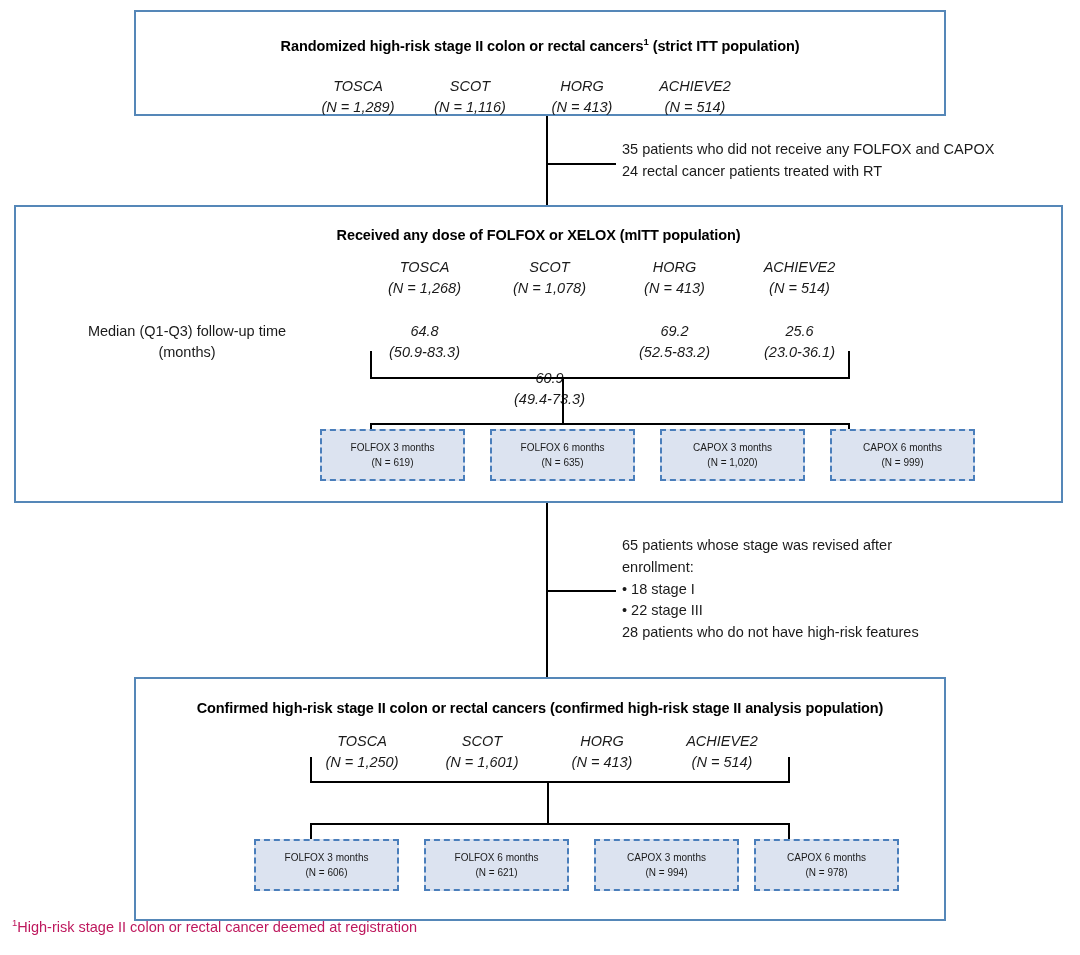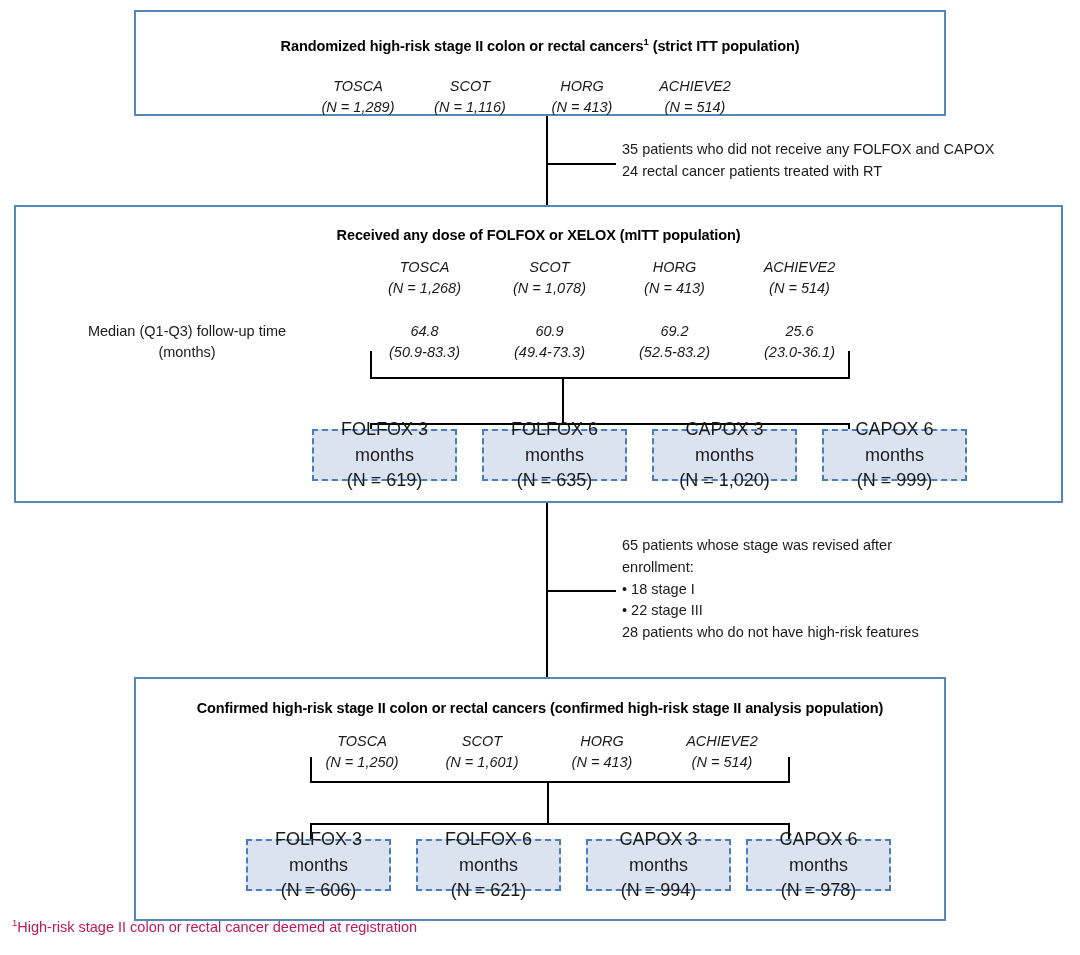--- a/index.html
+++ b/index.html
@@ -68,28 +68,29 @@
   }
   .median-label span { display: block; }
 
   
   .armbox {
     position: absolute;
     box-sizing: border-box;
     border: 2px dashed #4a7ebb;
     background: #dce3f0;
     text-align: center;
-    font-size: 18px;
+    font-size: 10px;
     line-height: 1.42;
     color: #1a1a1a;
     display: flex;
     flex-direction: column;
     justify-content: center;
     align-items: center;
     padding-top: 1px;
+    margin-left: 8px;
   }
   .armbox .aname { display: block; }
   .armbox .an    { display: block; }
 
   
   .vline {
     position: absolute;
     width: 2px;
     background: #000000;
   }
@@ -200,21 +201,21 @@
     <div class="median-label" style="left:36px; top:114px; width:270px;">
       <span>Median  (Q1-Q3) follow-up time</span>
       <span>(months)</span>
     </div>
 
     <div class="cols" style="left:346px; top:114px; width:500px;">
       <div class="col" style="width:125px;">
         <span class="cname">64.8</span>
         <span class="cn">(50.9-83.3)</span>
       </div>
-      <div class="col" style="width:125px;">
+      <div class="col" style="width:125px;margin-top:47px;">
         <span class="cname">60.9</span>
         <span class="cn">(49.4-73.3)</span>
       </div>
       <div class="col" style="width:125px;">
         <span class="cname">69.2</span>
         <span class="cn">(52.5-83.2)</span>
       </div>
       <div class="col" style="width:125px;">
         <span class="cname">25.6</span>
         <span class="cn">(23.0-36.1)</span>

